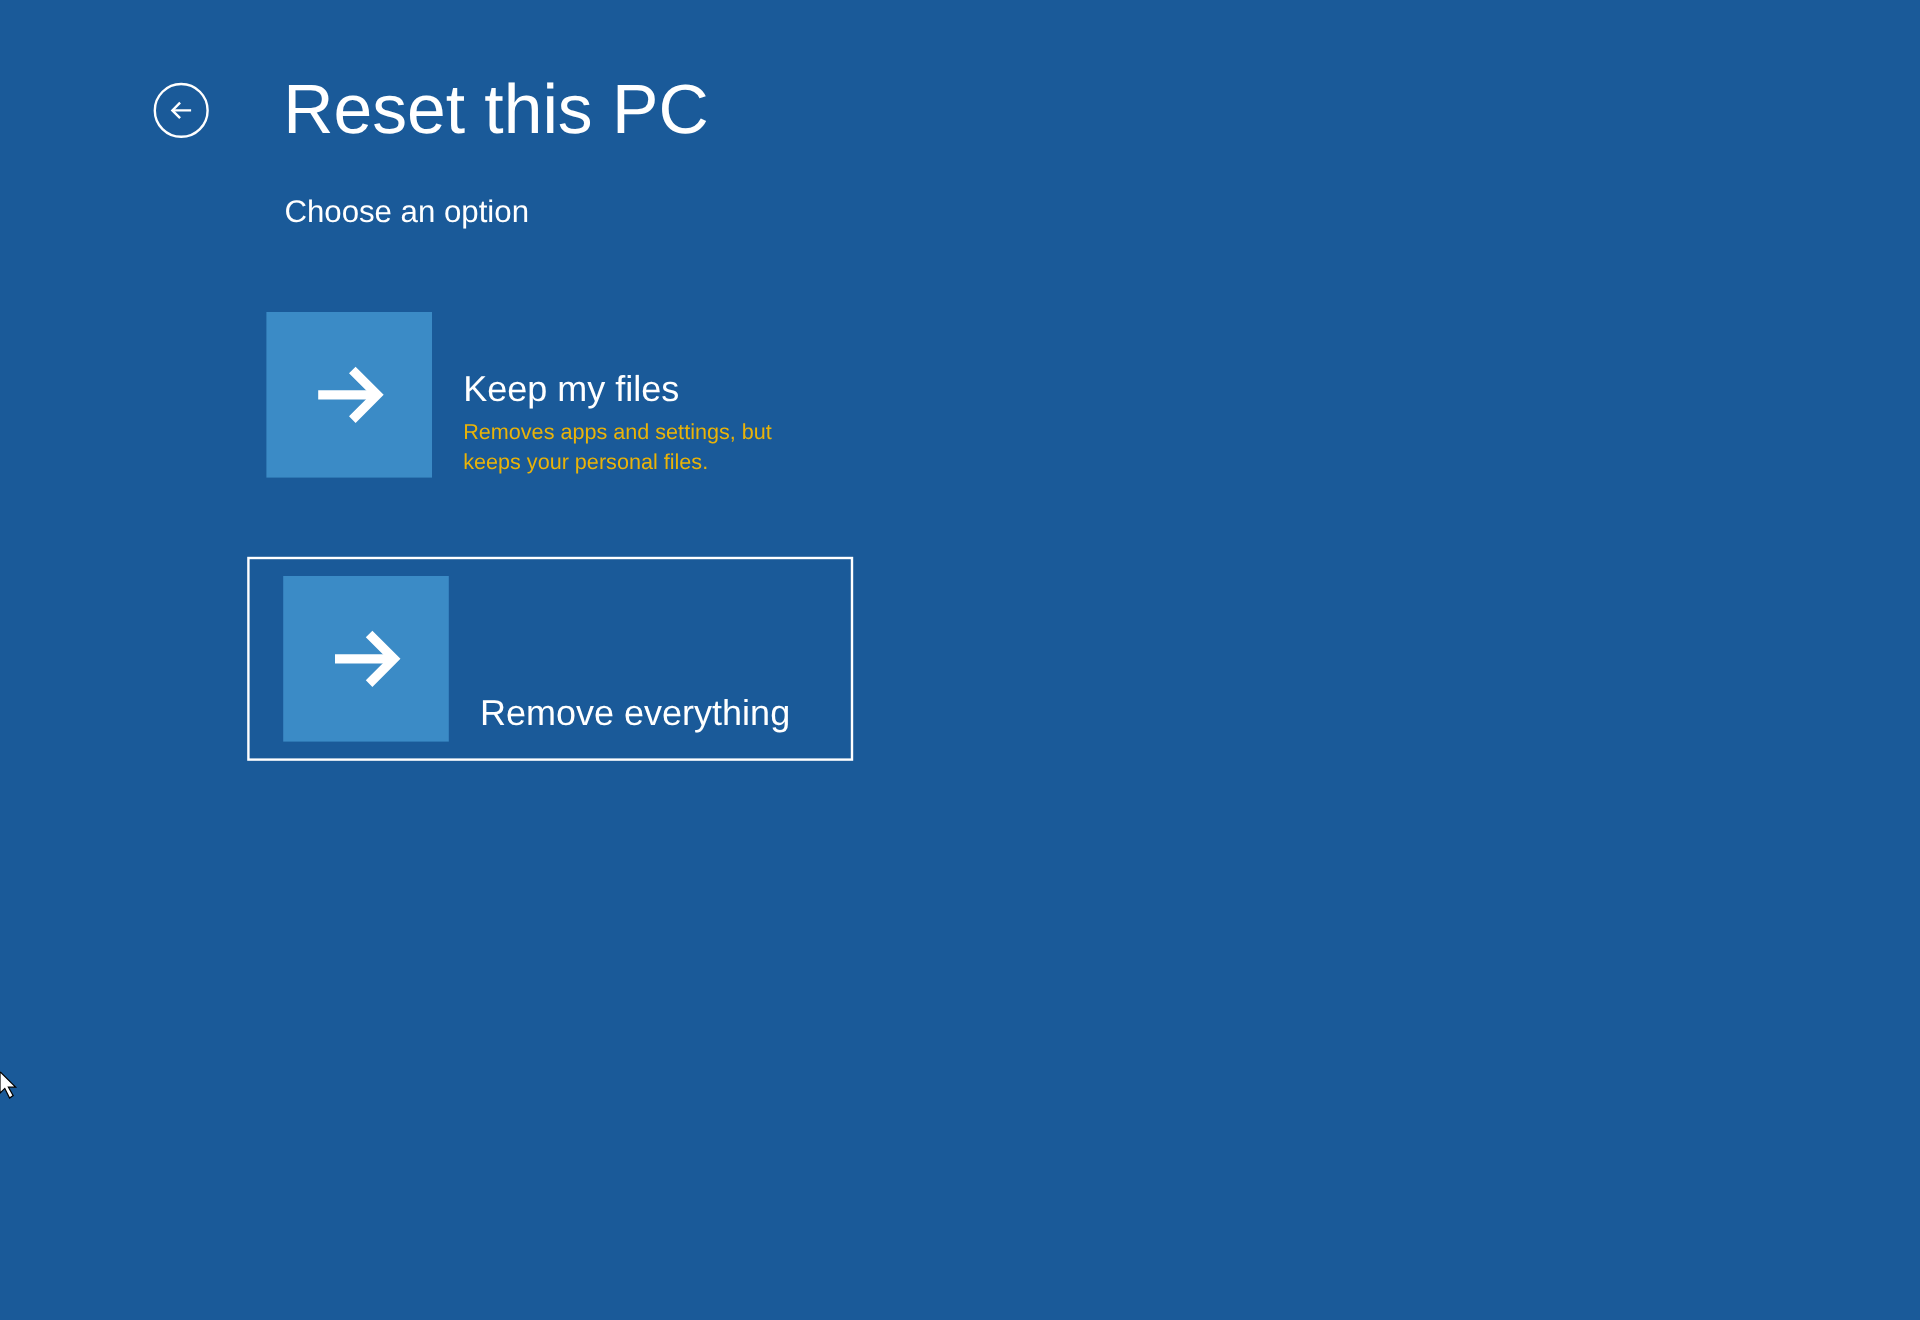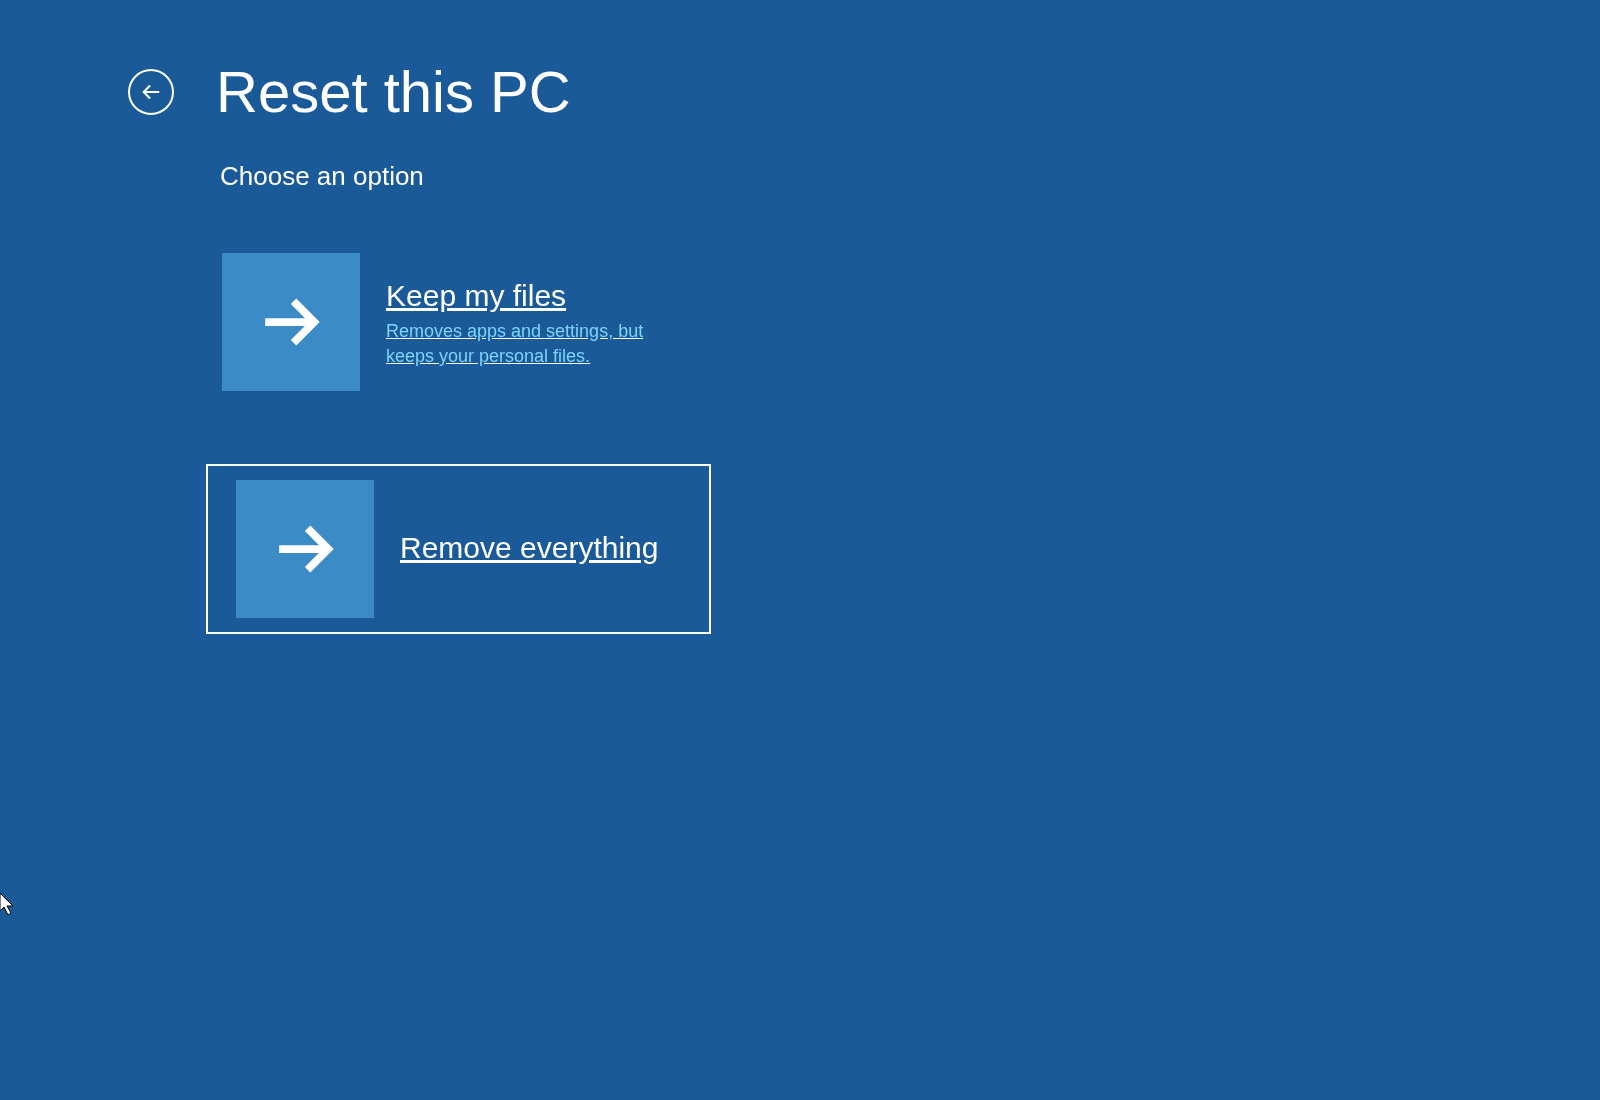--- a/index.html
+++ b/index.html
@@ -14,21 +14,21 @@
       font-family: "Segoe UI Light", "Segoe UI", -apple-system, sans-serif;
       color: #ffffff;
       overflow: hidden;
       position: relative;
     }
     .header-row {
       display: flex;
       align-items: center;
       padding-top: 58px;
       padding-left: 128px;
-      gap: 42px;
+      gap: 62px;
     }
     .back-button {
       width: 46px;
       height: 46px;
       border: 2px solid #ffffff;
       border-radius: 50%;
       display: flex;
       align-items: center;
       justify-content: center;
       cursor: pointer;
@@ -44,35 +44,35 @@
       letter-spacing: 0px;
     }
     .content {
       padding-left: 220px;
       padding-top: 36px;
     }
     .subtitle {
       font-size: 26px;
       font-weight: 300;
       margin-bottom: 52px;
+      margin-left: 17px;
     }
     .options {
       display: flex;
       flex-direction: column;
       gap: 18px;
     }
     .option-box {
       width: 505px;
       height: 170px;
       display: flex;
-      align-items: center;
+      align-items: flex-end;
       cursor: pointer;
       padding: 14px;
       border: 2px solid transparent;
-      text-decoration: underline;
     }
     .option-box.selected {
       border: 2px solid #ffffff;
       margin-left: -14px;
       padding-left: 28px;
       margin-top: 32px;
     }
     .option-box:not(.selected) {
       padding-left: 0;
       padding-top: 0;
@@ -96,21 +96,21 @@
       max-width: 310px;
     }
     .option-title {
       font-size: 30px;
       font-weight: 300;
       margin-bottom: 6px;
     }
     .option-desc {
       font-size: 18px;
       font-weight: 400;
-      color: #7dd3fc;
+      color: #eab308;
       line-height: 1.4;
     }
     .cursor {
       position: absolute;
       left: 0px;
       top: 893px;
       width: 18px;
       height: 25px;
     }
   </style>

